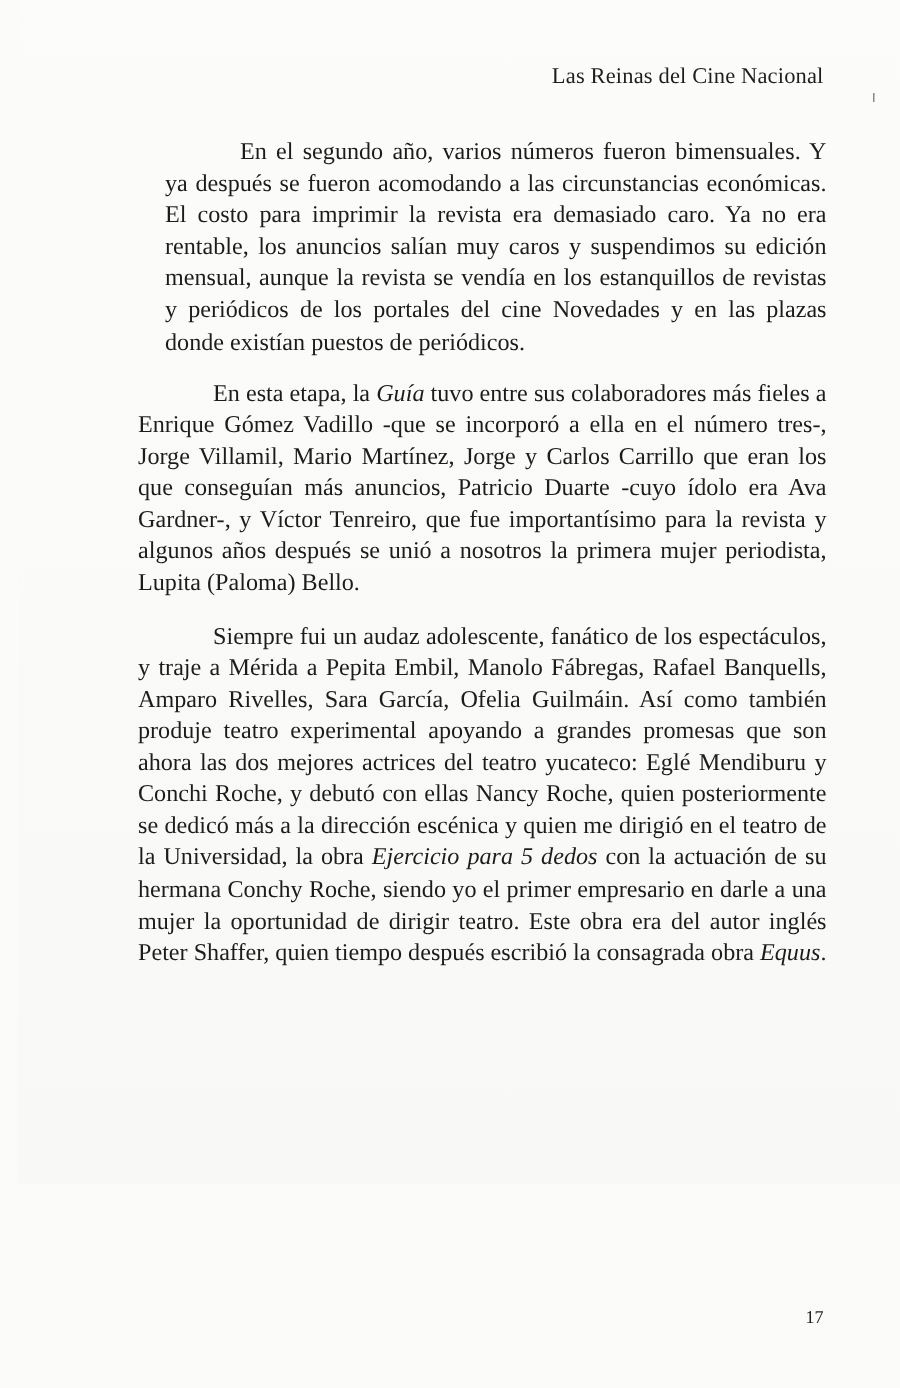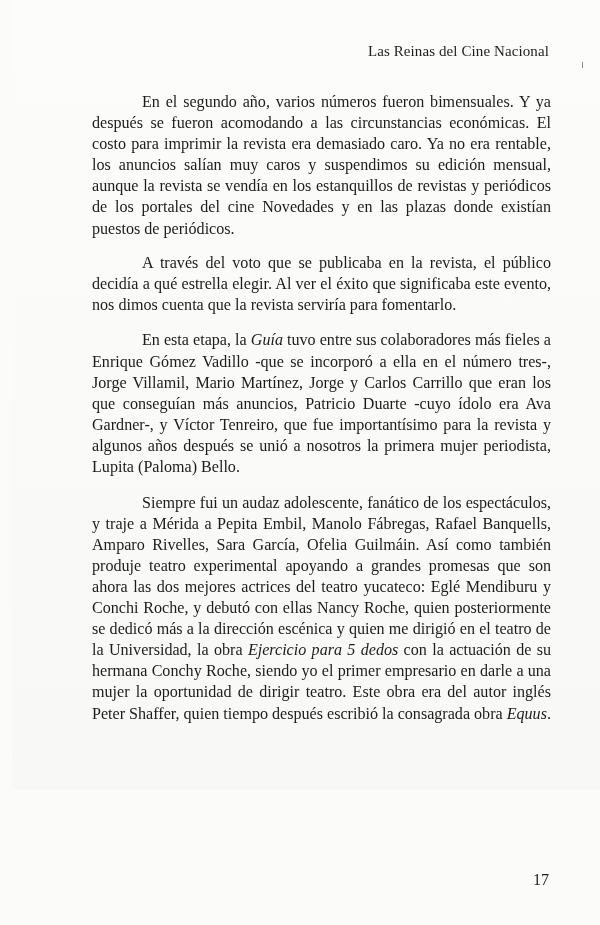--- a/index.html
+++ b/index.html
@@ -20,34 +20,33 @@
   }
   .edge-mark {
     position: absolute; top: 62px; right: 29px; width: 1px; height: 6px; background: #888;
   }
   .body-text {
     position: absolute; left: 80px; top: 91px; width: 459px;
     font-size: 16.1px; line-height: 21.1px; text-align: justify;
     hyphens: none;
   }
   .body-text p { margin: 0 0 14.5px 0; text-indent: 50px; }
-  .body-text p.p1 { margin-bottom: 13px; }
+  .body-text p.p1 { margin-bottom: 13px; margin-left: 18px; }
   em { font-style: italic; }
   .folio {
-    position: absolute; top: 871px; right: 63px; font-size: 16px; color: #1e1e1e;
+    position: absolute; top: 871px; right: 63px; font-size: 12px; color: #1e1e1e;
   }
 </style>
 </head>
 <body>
 
 <div class="page">
   <div class="running-head">Las Reinas del Cine Nacional</div>
   <div class="edge-mark"></div>
 
   <div class="body-text">
     <p class="p1">En el segundo año, varios números fueron bimensuales. Y ya después se fueron acomodando a las circunstancias económicas. El costo para imprimir la revista era demasiado caro. Ya no era rentable, los anuncios salían muy caros y suspendimos su edición mensual, aunque la revista se vendía en los estanquillos de revistas y periódicos de los portales del cine Novedades y en las plazas donde existían puestos de periódicos.</p>
-    <p>A través del voto que se publicaba en la revista, el público decidía a qué estrella elegir. Al ver el éxito que significaba este evento, nos dimos cuenta que la revista serviría para fomentarlo.</p>
     <p><span>En esta etapa, la </span><em>Guía</em><span> tuvo entre sus colaboradores más fieles a Enrique Gómez Vadillo -que se incorporó a ella en el número tres-, Jorge Villamil, Mario Martínez, Jorge y Carlos Carrillo que eran los que conseguían más anuncios, Patricio Duarte -cuyo ídolo era Ava Gardner-, y Víctor Tenreiro, que fue importantísimo para la revista y algunos años después se unió a nosotros la primera mujer periodista, Lupita (Paloma) Bello.</span></p>
     <p><span>Siempre fui un audaz adolescente, fanático de los espectáculos, y traje a Mérida a Pepita Embil, Manolo Fábregas, Rafael Banquells, Amparo Rivelles, Sara García, Ofelia Guilmáin. Así como también produje teatro experimental apoyando a grandes promesas que son ahora las dos mejores actrices del teatro yucateco: Eglé Mendiburu y Conchi Roche, y debutó con ellas Nancy Roche, quien posteriormente se dedicó más a la dirección escénica y quien me dirigió en el teatro de la Universidad, la obra </span><em>Ejercicio para 5 dedos</em><span> con la actuación de su hermana Conchy Roche, siendo yo el primer empresario en darle a una mujer la oportunidad de dirigir teatro. Este obra era del autor inglés Peter Shaffer, quien tiempo después escribió la consagrada obra </span><em>Equus</em><span>.</span></p>
   </div>
 
   <div class="folio">17</div>
 </div>
 
 </body></html>

